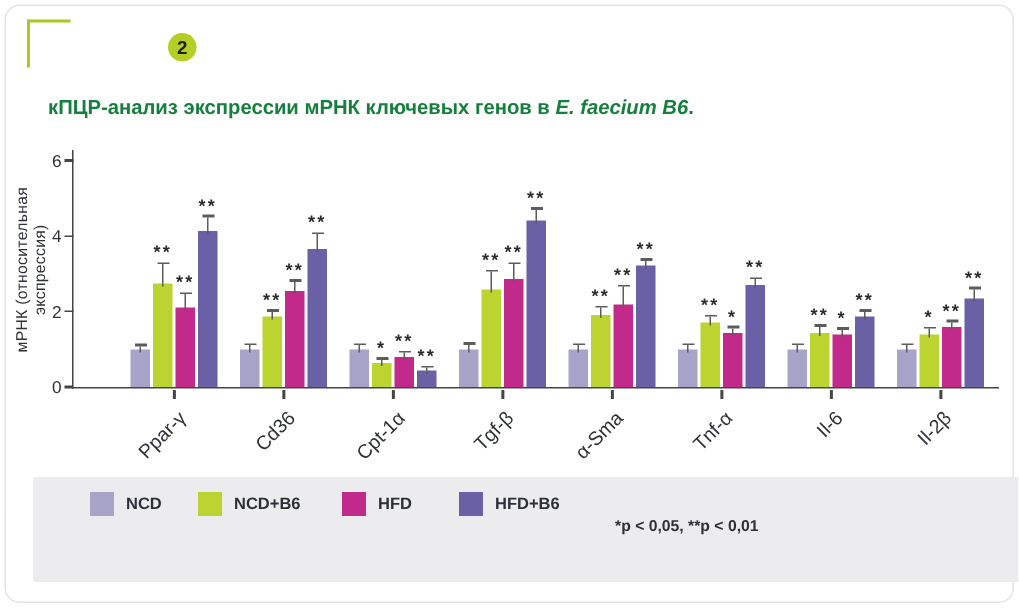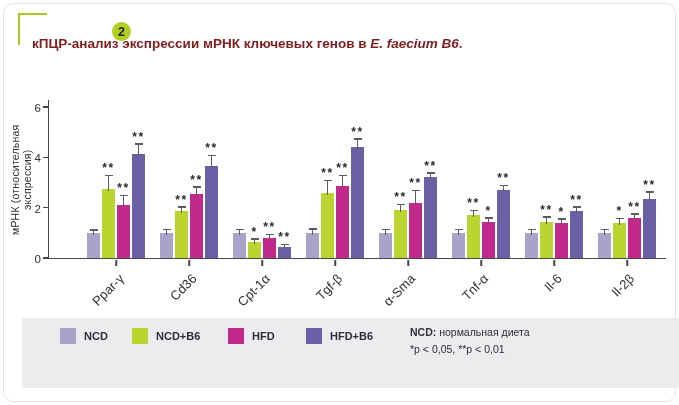--- a/index.html
+++ b/index.html
@@ -12,22 +12,22 @@
     border:1px solid #e4e4e8; border-radius:10px; pointer-events:none;
   }
   
   .bracket { position:absolute; left:18px; top:13px; width:27px; height:30px;
     border-left:2px solid #adc622; border-top:2px solid #adc622; }
   .fig-label { position:absolute; left:32px; top:24px; font-size:14px; font-weight:700;
     color:#a9c21f; letter-spacing:0.6px; }
   .badge { position:absolute; left:112px; top:22px; width:19px; height:19px; border-radius:50%;
     background:#b5ce25; color:#20230f; font-size:12.5px; font-weight:700;
     display:flex; align-items:center; justify-content:center; }
-  .subtitle { position:absolute; left:32px; top:36px; font-size:13.5px; font-weight:700;
-    color:#7f1d1d; }
+  .subtitle { position:absolute; left:32px; top:64px; font-size:13.5px; font-weight:700;
+    color:#15803d; }
   .subtitle i { font-weight:700; }
   
   .ylabel { position:absolute; left:9px; top:98px; height:164px; width:15px;
     writing-mode:vertical-rl; transform:rotate(180deg);
     font-size:10.5px; color:#2f3138; text-align:center; letter-spacing:0.2px; }
   .plot { position:absolute; left:48px; top:100px; width:617px; height:158px;
     border-left:1.5px solid #454545; border-bottom:1.5px solid #454545; }
   .groups { position:absolute; left:0; top:0; right:0; bottom:0;
     display:flex; justify-content:space-between; align-items:flex-end;
     padding:0 10px 0 38px; box-sizing:border-box; }
@@ -53,21 +53,21 @@
   .legend-item { position:absolute; top:10px; height:16px; display:flex; align-items:center; }
   .legend-item:nth-of-type(1) { left:38px; }
   .legend-item:nth-of-type(2) { left:110px; }
   .legend-item:nth-of-type(3) { left:206px; }
   .legend-item:nth-of-type(4) { left:284px; }
   .swatch { width:16px; height:16px; display:inline-block; }
   .legend-label { margin-left:8px; font-size:11px; font-weight:700; color:#2e3038; }
   .notes { position:absolute; left:388px; top:6px; font-size:10.5px; color:#2e3038;
     line-height:16.5px; }
   .notes .term { font-weight:700; }
-  .pvals { font-weight:400; }
+  .pvals { font-weight:700;margin-top:19px; }
 </style>
 </head>
 <body>
 
 <div class="card">
   <div class="card-frame"></div>
 
   <div class="bracket"></div>
   <div class="badge">2</div>
 
@@ -318,17 +318,16 @@
     <div class="legend-item">
       <span class="swatch" style="background: rgb(193, 42, 138);"></span>
       <span class="legend-label">HFD</span>
     </div>
     <div class="legend-item">
       <span class="swatch" style="background: rgb(106, 96, 166);"></span>
       <span class="legend-label">HFD+B6</span>
     </div>
 
     <div class="notes">
-      <div><span class="term">NCD:</span><span> нормальная диета</span></div>
       <div class="pvals">*p &lt; 0,05, **p &lt; 0,01</div>
     </div>
   </div>
 </div>
 
 </body></html>

